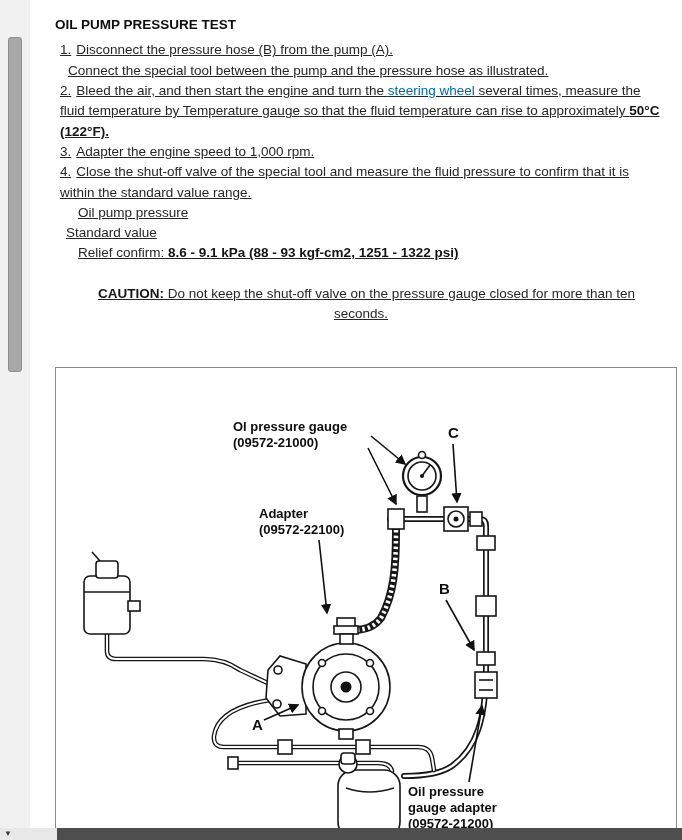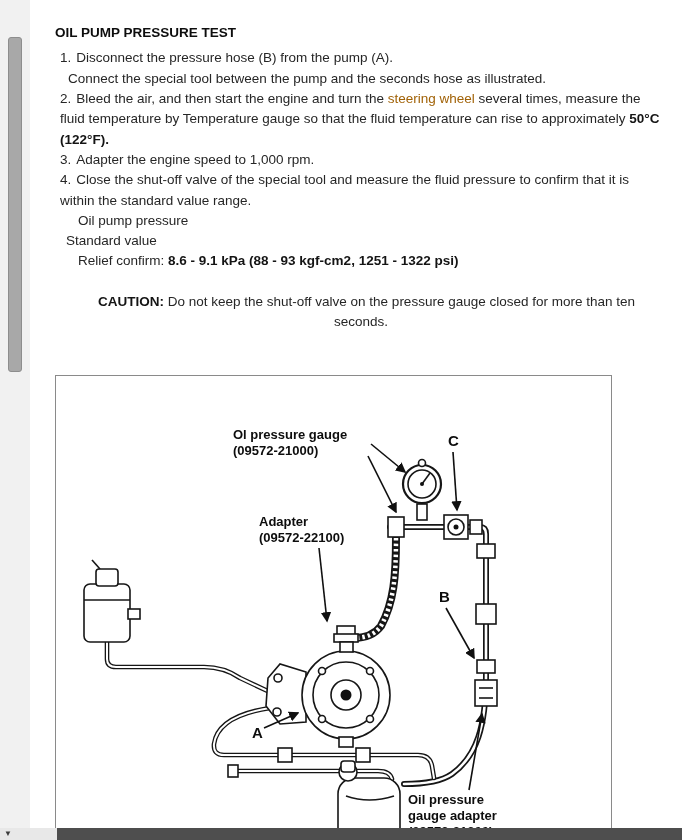--- a/index.html
+++ b/index.html
@@ -15,34 +15,34 @@
   .vthumb { position:absolute; left:8px; top:37px; width:14px; height:335px;
             background:#a8a8a8; border:1px solid #8d8d8d; border-radius:3px; box-sizing:border-box; }
   .varrow { position:absolute; left:1px; bottom:0; width:14px; height:12px; z-index:3;
             display:flex; align-items:center; justify-content:center; color:#3c3c3c; font-size:8px; line-height:1; }
 
   
   .hscroll { position:absolute; left:0; bottom:0; width:682px; height:12px; background:#e8e8e8; }
   .hthumb  { position:absolute; left:57px; top:0; height:12px; width:625px; background:#4e4e4e; }
 
   
-  .content { position:absolute; left:30px; top:8px; width:652px; height:828px; box-sizing:border-box;
+  .content { position:absolute; left:30px; top:0; width:652px; height:828px; box-sizing:border-box;
              background:#fff; overflow:hidden; padding:15px 20px 0 25px; }
   .title { font-weight:bold; color:#0d0d0d; margin:0 0 5px 0; }
-  .para { margin:0; padding-left:5px; }
+  .para { margin:0; padding-left:5px;text-decoration:underline; }
   .pad13 { padding-left:13px; }
   .sv   { padding-left:11px; }
   .item { padding-left:23px; }
   .caution { margin:20px 0 0 0; text-indent:11px;text-align:center; }
   .stepnum { margin-right:5px; }
-  a.link { color:#a16207; text-decoration:none; cursor:pointer; }
+  a.link { color:#0369a1; text-decoration:none; cursor:pointer; }
   b { color:#141414; }
 
   
-  .figure { margin-top:43px; width:557px; height:470px; border:1px solid #8a8a8a;
+  .figure { margin-top:43px; width:622px; height:470px; border:1px solid #8a8a8a;
             box-sizing:border-box; background:#fff; overflow:hidden; }
   .t-out { fill:none; stroke:#161616; stroke-width:6;   stroke-linecap:round; stroke-linejoin:round; }
   .t-in  { fill:none; stroke:#ffffff; stroke-width:2.6; stroke-linecap:round; stroke-linejoin:round; }
   .thin     { stroke-width:4.6; }
   .thin-in  { stroke-width:2; }
   .coil-out { fill:none; stroke:#161616; stroke-width:8; stroke-linecap:round; }
   .coil-in  { fill:none; stroke:#ffffff; stroke-width:4.5; stroke-dasharray:2.5 3; }
   .fit { fill:#fff; stroke:#161616; stroke-width:1.6; }
   .ln  { fill:none; stroke:#161616; stroke-width:1.6; }
   .arrow { stroke:#101010; stroke-width:1.6; marker-end:url(#arr); }
@@ -59,21 +59,21 @@
   </div>
   <div class="varrow">
       <span>▼</span>
     </div>
 
   <div class="content">
 
     <div class="title">OIL PUMP PRESSURE TEST</div>
 
     <div class="para"><span class="stepnum">1.</span><span>Disconnect the pressure hose (B) from the pump (A).</span></div>
-    <div class="para pad13">Connect the special tool between the pump and the seconds hose as illustrated.</div>
+    <div class="para pad13">Connect the special tool between the pump and the pressure hose as illustrated.</div>
 
     <div class="para"><span class="stepnum">2.</span><span>Bleed the air, and then start the engine and turn the </span><a class="link">steering wheel</a><span> several times, measure the fluid temperature by Temperature gauge so that the fluid temperature can rise to approximately </span><b>50°C (122°F).</b></div>
 
     <div class="para"><span class="stepnum">3.</span><span>Adapter the engine speed to 1,000 rpm.</span></div>
 
     <div class="para"><span class="stepnum">4.</span><span>Close the shut-off valve of the special tool and measure the fluid pressure to confirm that it is within the standard value range.</span></div>
 
     <div class="para item">Oil pump pressure</div>
     <div class="para sv">Standard value</div>
     <div class="para item"><span>Relief confirm: </span><b>8.6 - 9.1 kPa (88 - 93 kgf-cm2, 1251 - 1322 psi)</b></div>

